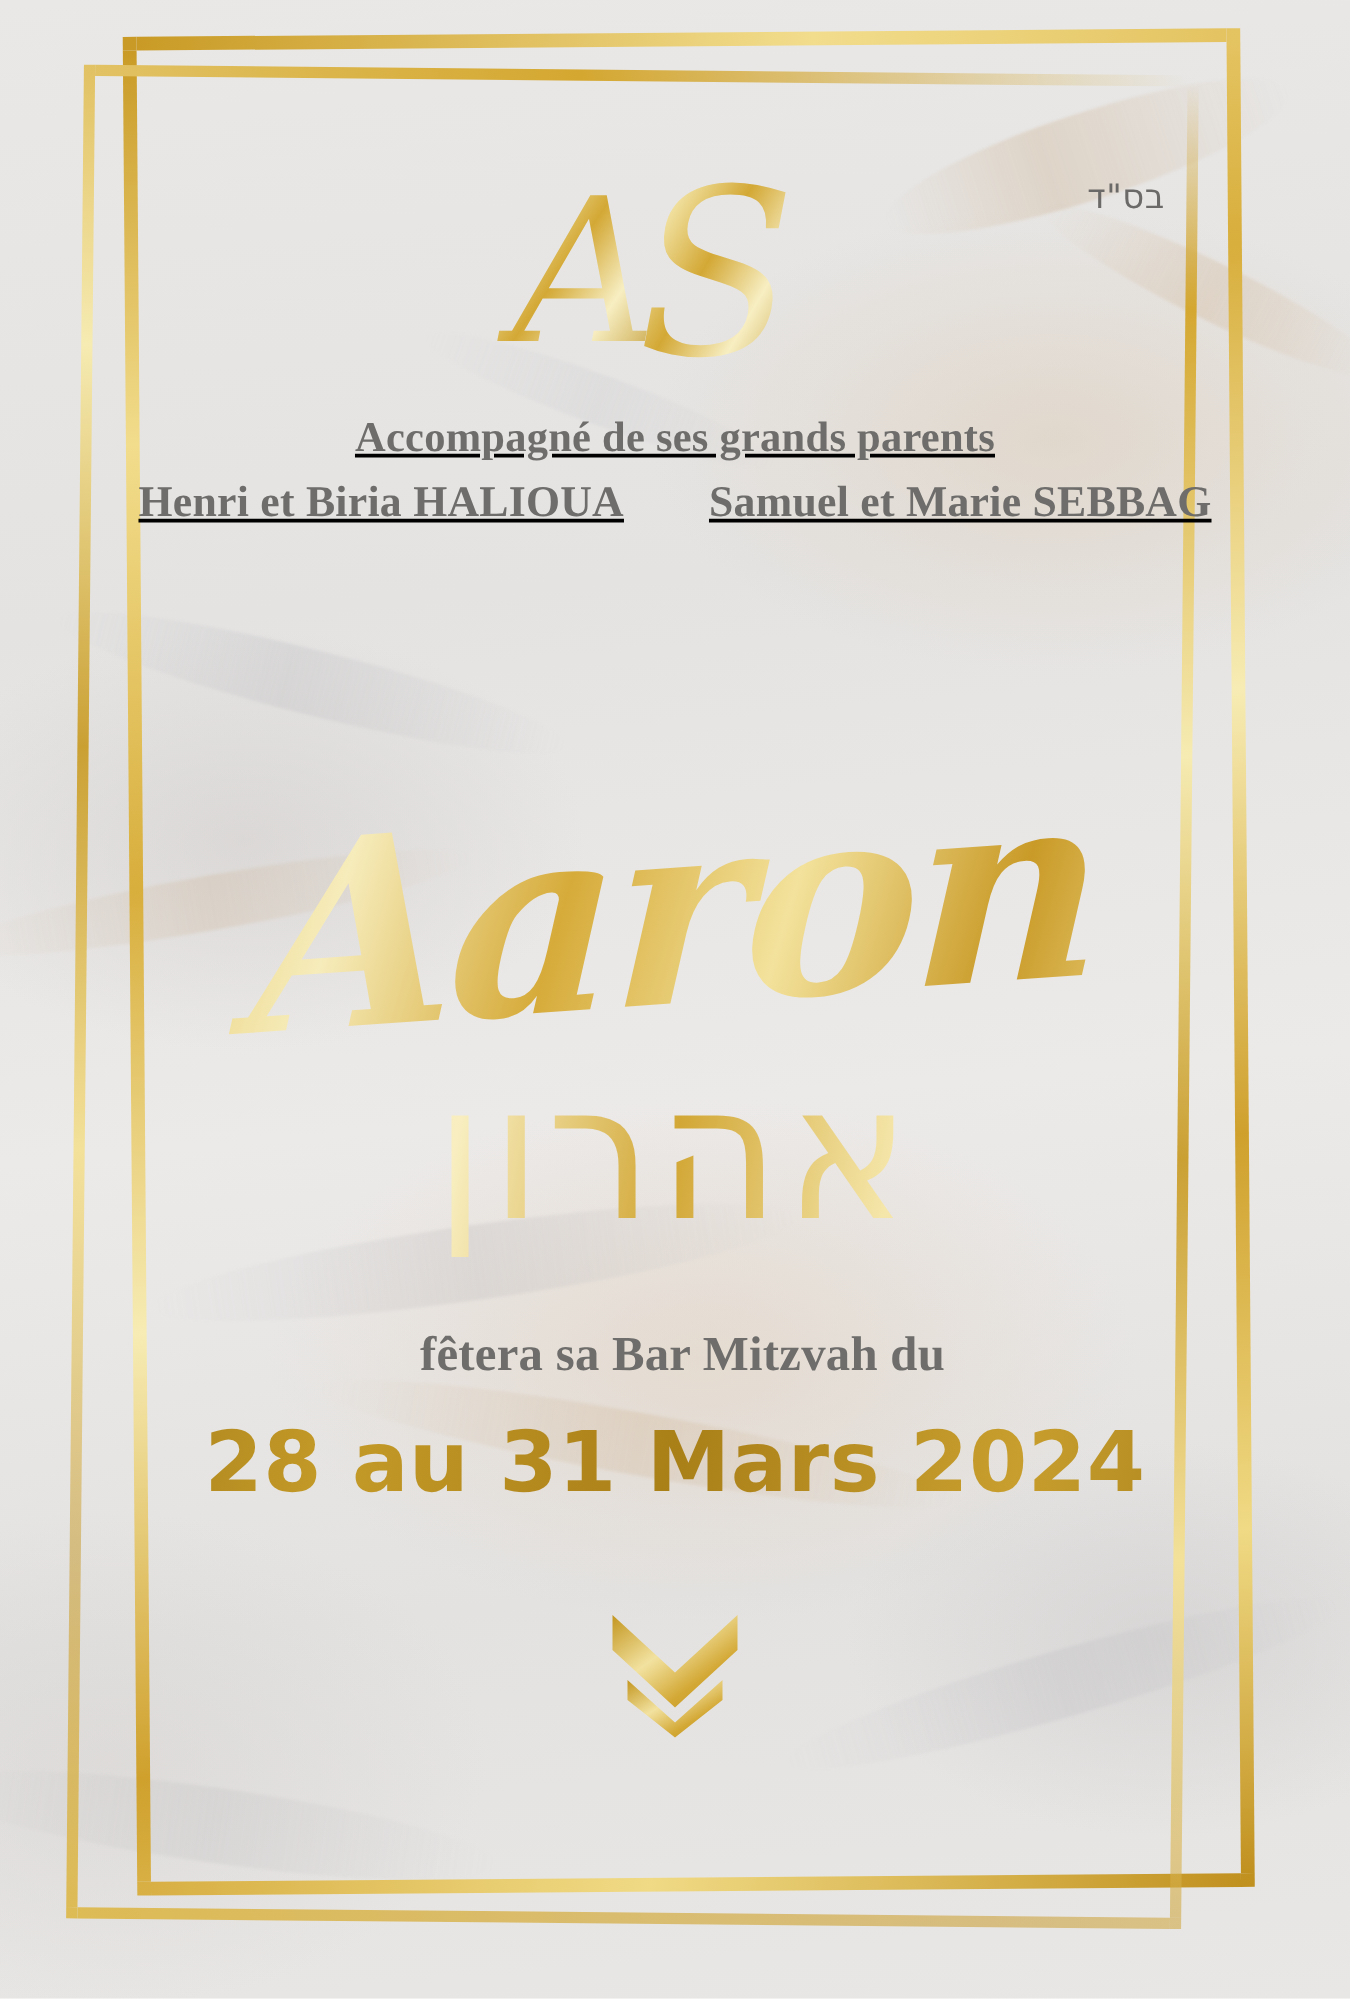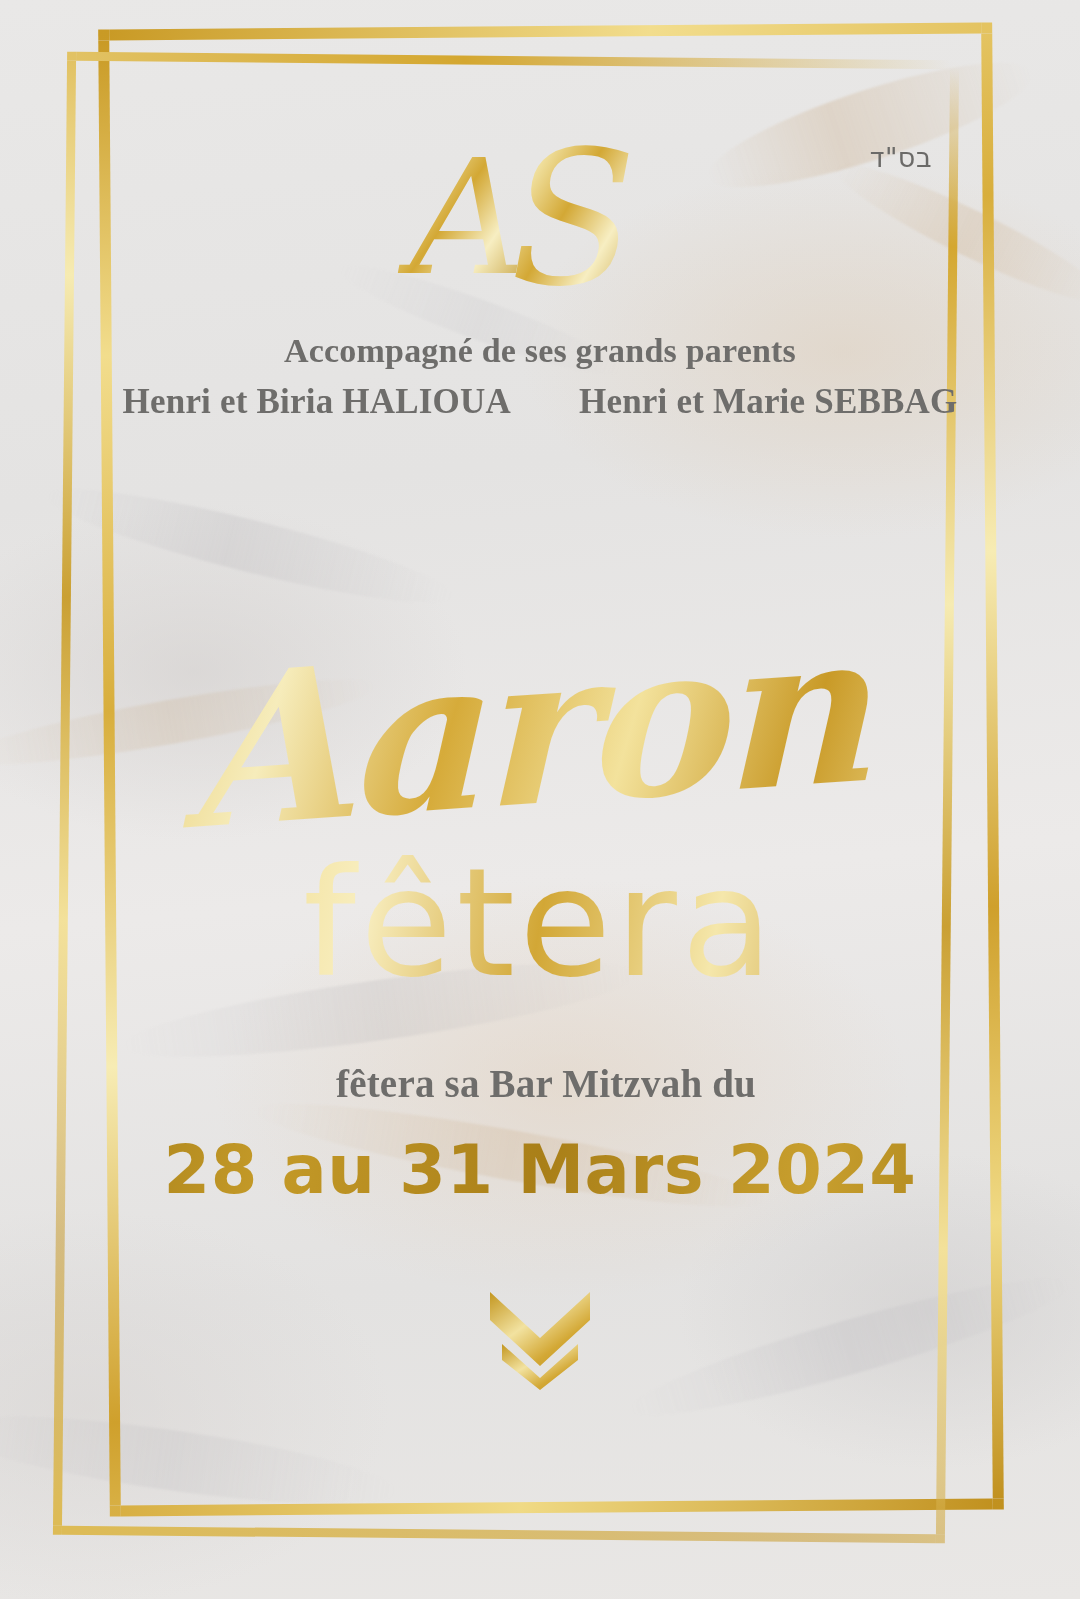--- a/index.html
+++ b/index.html
@@ -90,20 +90,21 @@
   .lines { position: absolute; left: 0; right: 0; }
 
   .txt-grey {
     color: #6e6d6b;
     font-weight: bold;
     letter-spacing: 0.2px;
   }
 
   .grandparents {
     top: 328px;
+    text-decoration: underline;
   }
   .gp-title { font-size: 34px; line-height: 46px; }
   .gp-names {
     font-size: 35px;
     line-height: 56px;
     display: flex;
     justify-content: center;
     gap: 68px;
     white-space: nowrap;
   }
@@ -217,28 +218,28 @@
         </defs>
         <text x="20" y="150" font-family="DejaVu Serif, serif" font-style="italic" font-size="160" fill="url(#gold)">A</text>
         <text x="120" y="160" font-family="DejaVu Serif, serif" font-style="italic" font-size="185" fill="url(#gold)">S</text>
       </svg>
     </div>
 
     <div class="lines grandparents">
       <div class="txt-grey gp-title">Accompagné de ses grands parents</div>
       <div class="txt-grey gp-names">
         <span>Henri et Biria HALIOUA</span>
-        <span>Henri et Marie SEBBAG</span>
+        <span>Samuel et Marie SEBBAG</span>
       </div>
     </div>
 
 
     <div class="name-latin">Aaron</div>
 
-    <div class="name-hebrew">fêtera</div>
+    <div class="name-hebrew">אהרון</div>
 
     <div class="celebrate txt-grey">fêtera sa Bar Mitzvah du</div>
 
     <div class="date">28 au 31 Mars 2024</div>
 
     <div class="chevrons">
       <svg width="120" height="110" viewBox="0 0 120 110" aria-hidden="true">
         <defs>
           <linearGradient id="gold2" x1="0" y1="0" x2="1" y2="1">
             <stop offset="0%" stop-color="#c3961f"></stop>

